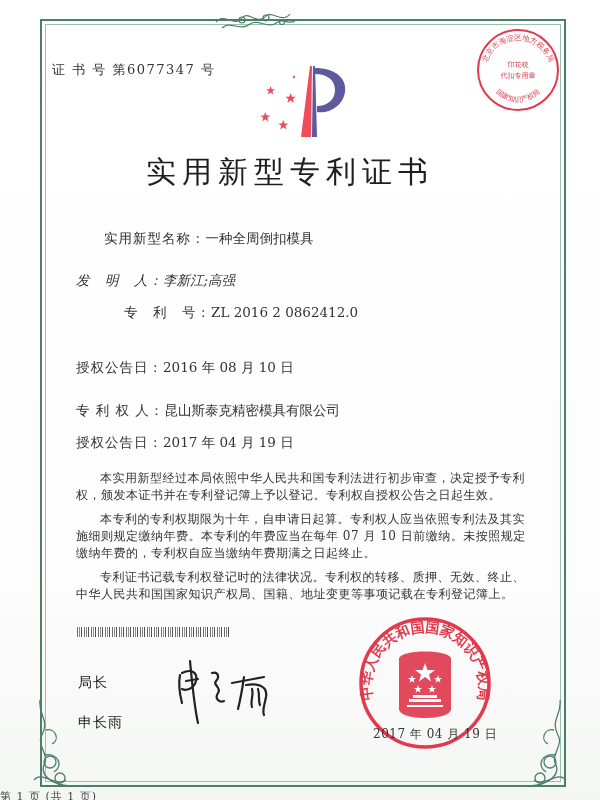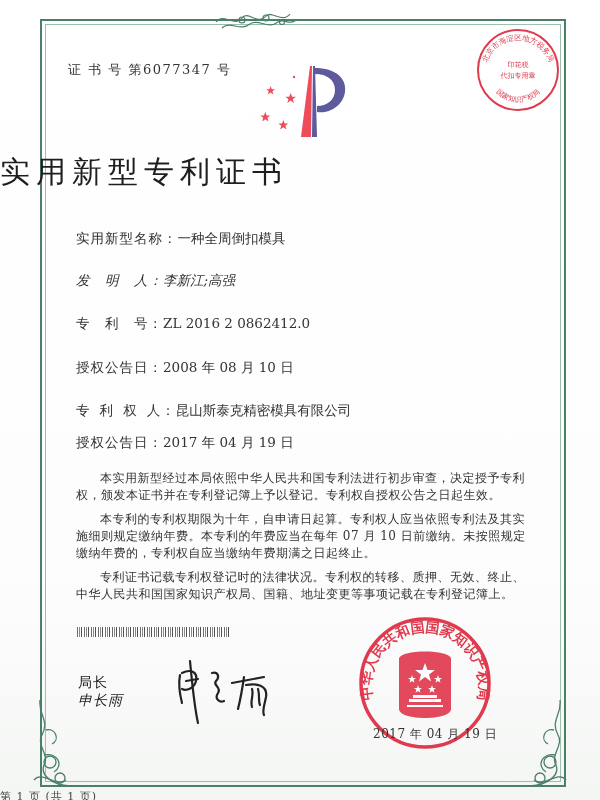--- a/index.html
+++ b/index.html
@@ -18,26 +18,26 @@
     border:2px solid #4c7f68; box-sizing:border-box;
   }
   .frame-inner {
     position:absolute; left:45px; top:24px; width:516px; height:758px;
     border:1px solid #9fbfae; box-sizing:border-box;
   }
   .ornament {
     position:absolute; color:#4c7f68;
   }
   .cert-no {
-    position:absolute; left:68px; top:61px; font-size:13px; letter-spacing:1.5px; color:#333;
+    position:absolute; left:52px; top:61px; font-size:13px; letter-spacing:1.5px; color:#333;
   }
   .logo { position:absolute; left:255px; top:62px; width:100px; height:75px; }
   .tax-stamp { position:absolute; left:473px; top:25px; width:90px; height:90px; }
   .title {
-    position:absolute; left:0; width:580px; top:152px; text-align:left;
+    position:absolute; left:0; width:580px; top:152px; text-align:center;
     font-family:"DejaVu Sans","Liberation Sans",sans-serif;
     font-size:30px; letter-spacing:6px; color:#1e1e1e; font-weight:normal;
   }
   .field {
     position:absolute; left:76px; font-size:13.5px; color:#333; white-space:nowrap;
   }
   .field .lbl { letter-spacing:1px; }
   .para {
     position:absolute; left:76px; width:460px; font-size:12px; line-height:17px;
     color:#333; text-indent:2em; letter-spacing:0.5px;
@@ -126,47 +126,47 @@
       <path id="taxArcB" d="M22 66 A30 30 0 0 0 68 66"></path>
     </defs>
   <text font-size="7.5" fill="#e03a4e" font-family="DejaVu Sans, sans-serif"><textPath href="#taxArc" startOffset="50%" text-anchor="middle">北京市海淀区地方税务局</textPath></text>
   <text x="45" y="42" font-size="7" text-anchor="middle" fill="#e03a4e" font-family="DejaVu Sans, sans-serif">印花税</text>
   <text x="45" y="53" font-size="7" text-anchor="middle" fill="#e03a4e" font-family="DejaVu Sans, sans-serif">代扣专用章</text>
   <text font-size="7" fill="#e03a4e" font-family="DejaVu Sans, sans-serif"><textPath href="#taxArcB" startOffset="50%" text-anchor="middle">国家知识产权局</textPath></text>
 </svg>
 
 <div class="title">实用新型专利证书</div>
 
-<div class="field" style="top:230px;">
+<div class="field" style="top:230px;margin-left:28px;">
   <span class="lbl">实用新型名称：</span><span>一种全周倒扣模具</span>
 </div>
 <div class="field" style="top:272px;font-style:italic;">
   <span class="lbl">发　明　人：</span><span>李新江;高强</span>
 </div>
-<div class="field" style="top:315px;">
+<div class="field" style="top:304px;margin-left:48px;">
   <span class="lbl">专　利　号：</span><span>ZL 2016 2 0862412.0</span>
 </div>
 <div class="field" style="top:359px;">
-  <span class="lbl">授权公告日：</span><span>2008 年 08 月 10 日</span>
-</div>
-<div class="field" style="top:402px;font-family:Liberation Mono, monospace;">
+  <span class="lbl">授权公告日：</span><span>2016 年 08 月 10 日</span>
+</div>
+<div class="field" style="top:402px;">
   <span class="lbl">专 利 权 人：</span><span>昆山斯泰克精密模具有限公司</span>
 </div>
 <div class="field" style="top:434px;">
   <span class="lbl">授权公告日：</span><span>2017 年 04 月 19 日</span>
 </div>
 
 <div class="para" style="top:470px;">本实用新型经过本局依照中华人民共和国专利法进行初步审查，决定授予专利权，颁发本证书并在专利登记簿上予以登记。专利权自授权公告之日起生效。</div>
 <div class="para" style="top:511px;">本专利的专利权期限为十年，自申请日起算。专利权人应当依照专利法及其实施细则规定缴纳年费。本专利的年费应当在每年 07 月 10 日前缴纳。未按照规定缴纳年费的，专利权自应当缴纳年费期满之日起终止。</div>
 <div class="para" style="top:569px;">专利证书记载专利权登记时的法律状况。专利权的转移、质押、无效、终止、中华人民共和国国家知识产权局、国籍、地址变更等事项记载在专利登记簿上。</div>
 
 <div class="barcode"></div>
 
 <div class="director-title" style="top:674px;">局长</div>
-<div class="director-name" style="top:692px;font-style:italic;">申长雨</div>
+<div class="director-name" style="top:714px;">申长雨</div>
 
 <svg class="signature" viewBox="0 0 120 70">
   <g fill="none" stroke="#222" stroke-width="2.2" stroke-linecap="round">
     <path d="M8 20 C6 30, 8 40, 10 48"></path>
     <path d="M10 18 C18 14, 26 16, 24 26 C22 34, 14 36, 10 34"></path>
     <path d="M14 26 L26 24"></path>
     <path d="M18 6 C20 26, 22 50, 26 68"></path>
     <path d="M40 18 C46 16, 48 22, 44 26 C40 30, 50 32, 46 38 C42 44, 48 48, 52 46"></path>
     <path d="M60 28 L92 22"></path>
     <path d="M72 22 C70 36, 68 46, 66 54"></path>

